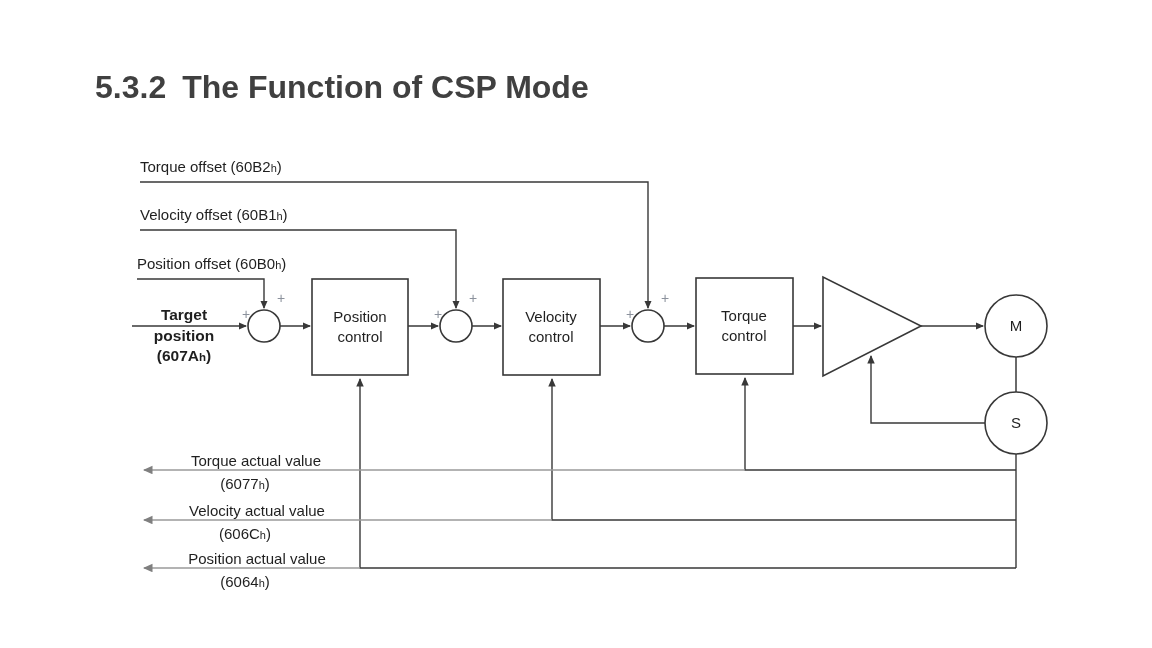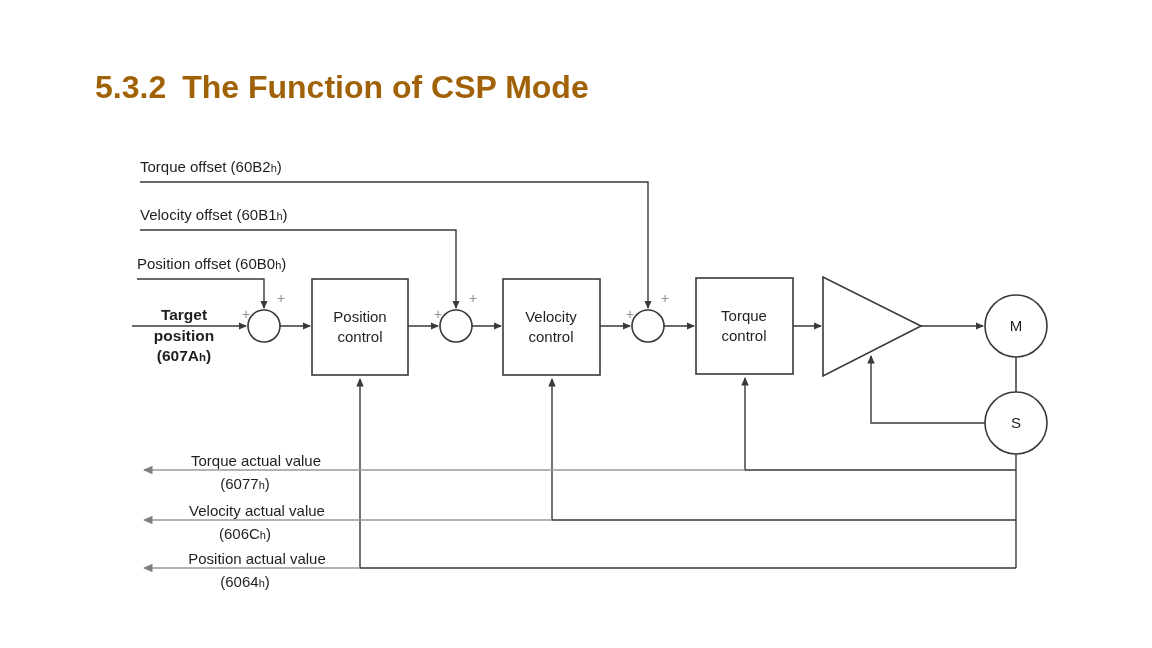--- a/index.html
+++ b/index.html
@@ -13,21 +13,21 @@
     color: var(--text, #1f1f1f);
   }
   .section-title {
     position: absolute;
     left: 95px;
     top: 71px;
     margin: 0;
     font-size: 32px;
     font-weight: bold;
     line-height: 1.05;
-    color: #a16207;
+    color: #404040;
     letter-spacing: 0px;
     white-space: nowrap;
   }
   .section-title .sec-num { margin-right: 16px; }
   svg.diagram { position: absolute; left: 0; top: 0; }
 
   
   .shape    { fill: #ffffff; stroke: var(--line, #333333); stroke-width: 1.6; }
   .mainline { fill: none; stroke: var(--line, #333333); stroke-width: 1.5; }
   .offline  { fill: none; stroke: var(--line, #333333); stroke-width: 1.4; }

